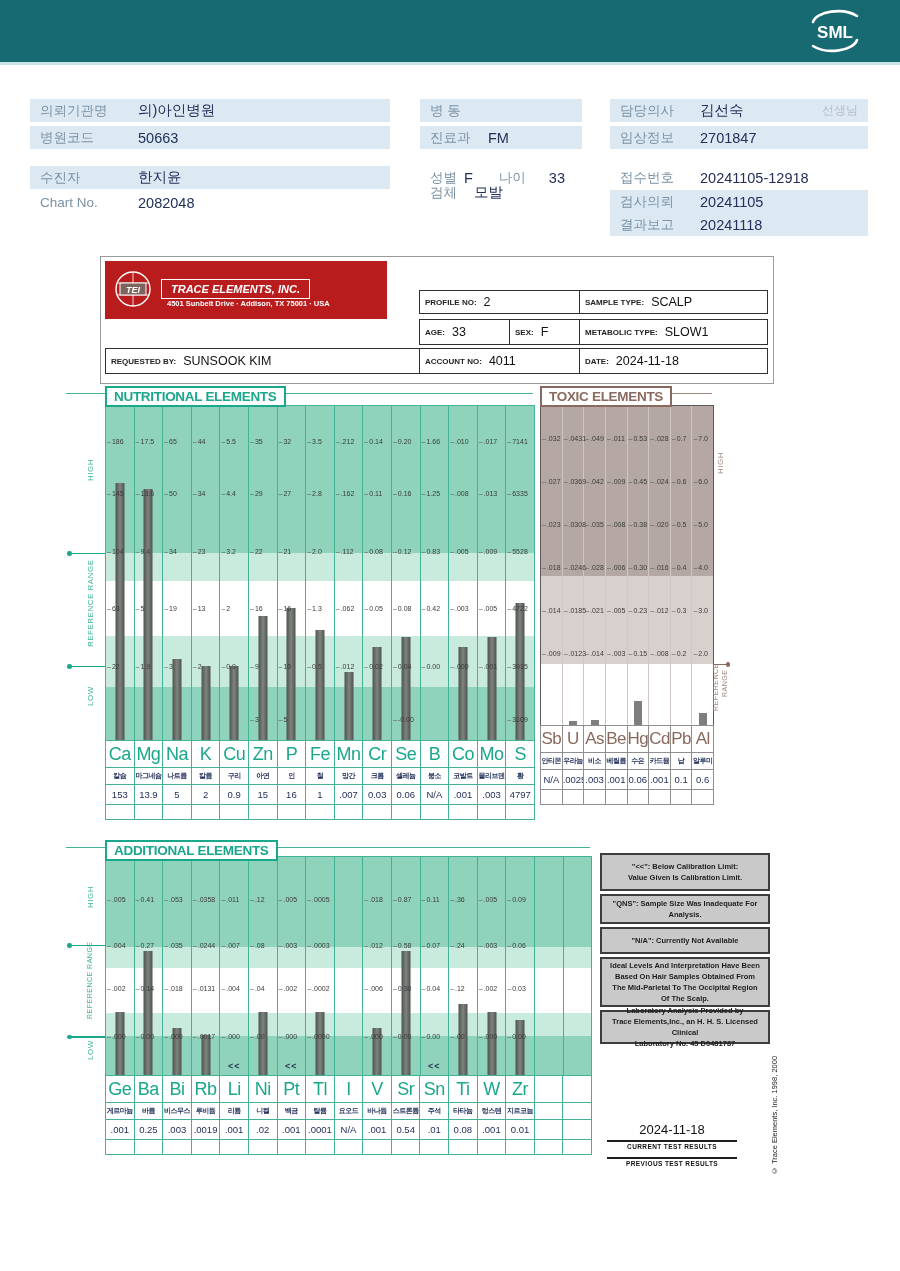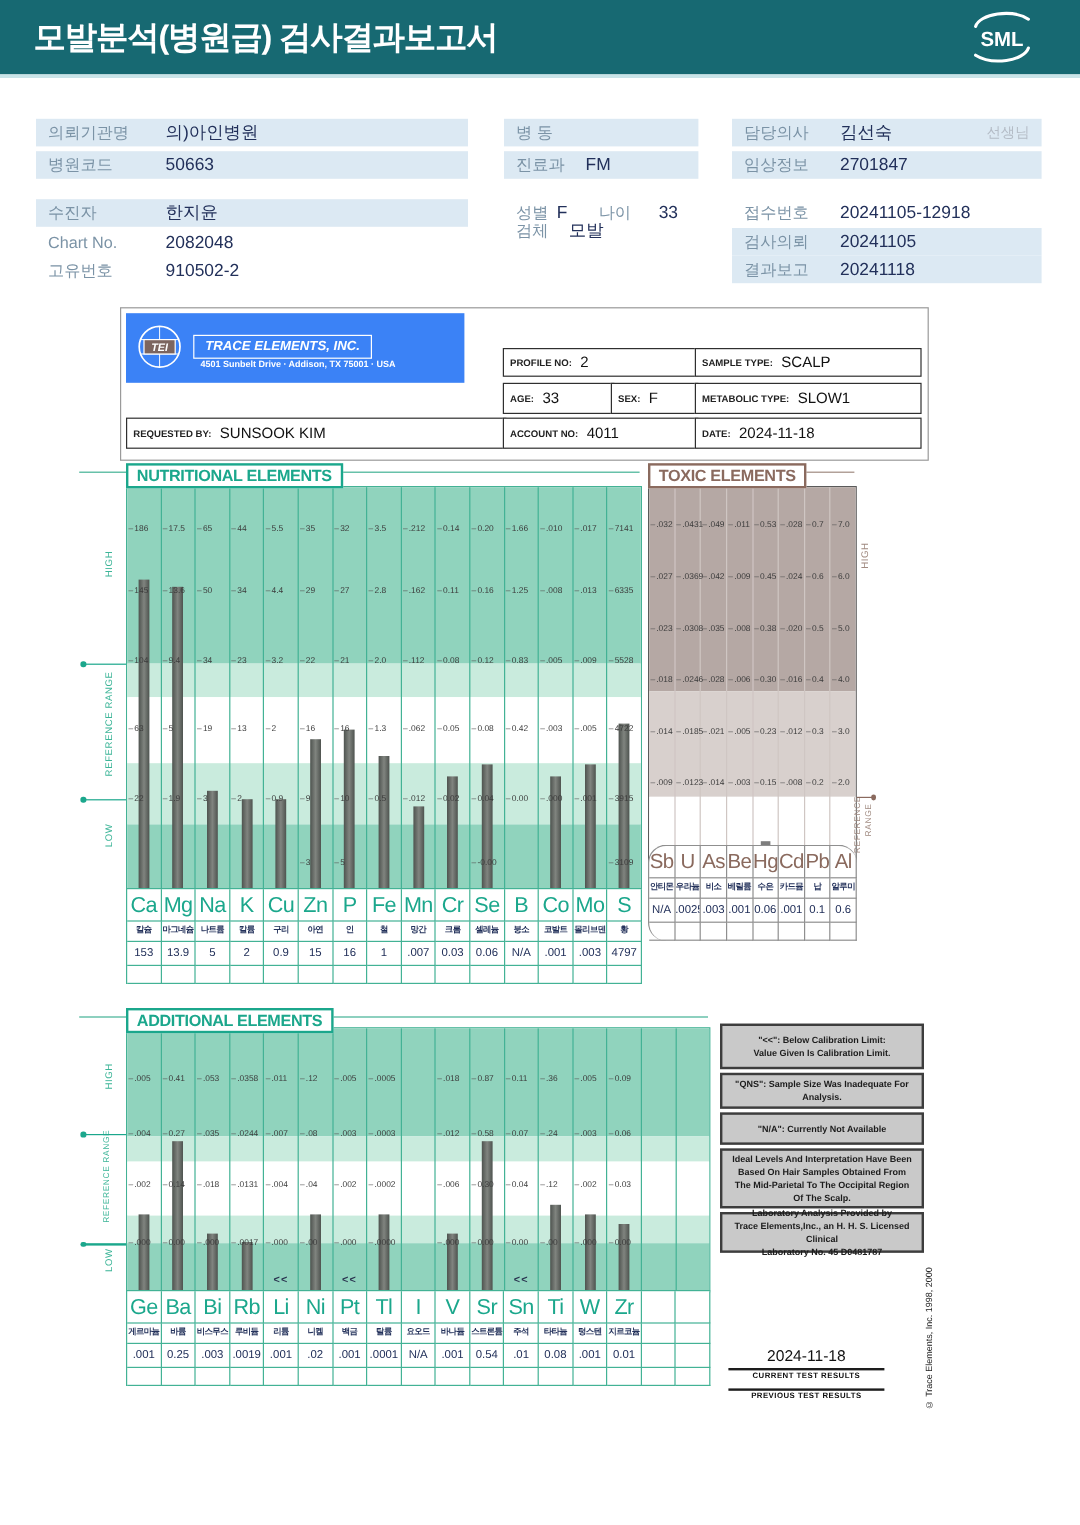--- a/index.html
+++ b/index.html
@@ -25,21 +25,21 @@
   .c3{left:610px;width:258px;} .c3 .lbl{width:80px;}
   .f-org{top:99px;} .f-hosp{top:126px;} .f-pat{top:166px;} .f-chart{top:191px;} .f-uid{top:214px;}
   .f-ward{top:99px;} .f-dept{top:126px;} .f-sexage{top:166px;} .f-spec{top:181px;}
   .f-doc{top:99px;} .f-clin{top:126px;} .f-rcpt{top:166px;} .f-req{top:190px;} .f-rep{top:213px;}
   .f-sexage .lbl{width:34px;padding-left:10px;} .f-sexage .lbl2{width:36px;padding-left:26px;color:var(--lblue);}
   
   .lab{position:absolute;left:100px;top:256px;width:672px;height:126px;border:1px solid #9a9a9a;background:#fff;}
   .lab .box{position:absolute;border:1.5px solid #2f2f2f;background:#fff;display:flex;align-items:center;}
   .lab .box .blbl{font-size:8px;font-weight:bold;color:#222;padding-left:5px;white-space:nowrap;}
   .lab .box .bval{font-size:12.5px;color:#111;padding-left:7px;white-space:nowrap;}
-  .tei{position:absolute;left:4px;top:4px;width:282px;height:58px;background:#3b82f6;}
+  .tei{position:absolute;left:4px;top:4px;width:282px;height:58px;background:#b91c1c;}
   .tei .row{position:absolute;left:8px;top:8px;display:flex;align-items:center;}
   .tei .name{border:1px solid #fff;color:#fff;font-size:11px;font-style:italic;font-weight:bold;
              padding:3px 9px;margin-left:8px;white-space:nowrap;}
   .tei .addr{position:absolute;left:62px;top:38px;color:#fff;font-size:7.5px;font-weight:bold;white-space:nowrap;}
   .b-labno{left:318px;top:6px;width:347px;height:22px;}
   .b-profile{left:318px;top:33px;width:161px;height:22px;}
   .b-sample{left:478px;top:33px;width:187px;height:22px;}
   .b-patient{left:4px;top:62px;width:315px;height:24px;}
   .b-age{left:318px;top:62px;width:91px;height:24px;}
   .b-sex{left:408px;top:62px;width:71px;height:24px;}
@@ -94,21 +94,21 @@
   .etable{border-top:1px solid var(--tb);border-left:1px solid var(--tb);}
   .etable .cell{border-right:1px solid var(--tb);border-bottom:1px solid var(--tb);
                 text-align:center;overflow:hidden;}
   .t-teal .cell.sym{color:var(--accent_teal);} .t-brown .cell.sym{color:var(--accent_brown);}
   .cell.sym{height:26px;line-height:26px;font-size:18px;letter-spacing:-0.5px;}
   .t-brown .cell.sym{font-size:17px;}
   .cell.kor{height:16px;line-height:16px;font-size:7px;font-weight:bold;color:var(--navy);letter-spacing:-0.5px;}
   .cell.val{height:19px;line-height:19px;font-size:9.5px;color:var(--navy);}
   .cell.emp{height:14px;}
   #nutr-table{left:105px;top:740px;width:429px;}
-  #tox-table{left:540px;top:704px;width:173px;border-radius:15px;}
+  #tox-table{left:540px;top:725px;width:173px;}
   #add-table{left:105px;top:1075px;width:486px;}
   
   .note{position:absolute;left:600px;width:170px;background:#c9c9c9;border:2px solid #3d3d3d;
         box-sizing:border-box;display:flex;align-items:center;justify-content:center;text-align:center;
         font-size:7.5px;font-weight:bold;color:#1c1c1c;padding:2px 6px;white-space:pre-line;line-height:1.5;}
   .n1{top:853px;height:38px;} .n2{top:894px;height:30px;} .n3{top:927px;height:27px;}
   .n4{top:957px;height:50px;} .n5{top:1010px;height:34px;}
   
   .f-date{position:absolute;left:607px;top:1122px;width:130px;text-align:center;font-size:13px;color:#111;}
   .f-line{position:absolute;left:607px;width:130px;height:2px;background:#1d1d1d;}
@@ -118,21 +118,20 @@
   .fc1{top:1143px;} .fc2{top:1160px;}
   .copyright{position:absolute;left:770px;top:1055px;height:120px;writing-mode:vertical-rl;
              transform:rotate(180deg);font-size:7.5px;color:#222;}
 </style>
 </head>
 <body>
 
 <div class="page">
 
   <div class="header">
-    <div class="title">모발분석(병원급) 검사결과보고서</div>
     <svg class="sml-logo" width="58" height="48" viewBox="0 0 58 48">
       <path d="M7 15 A25 13 0 0 1 51 9" stroke="#fff" stroke-width="2.6" fill="none" stroke-linecap="round"></path>
       <path d="M51 33 A25 13 0 0 1 7 39" stroke="#fff" stroke-width="2.6" fill="none" stroke-linecap="round"></path>
       <text x="29" y="31" text-anchor="middle" font-size="17" font-weight="bold" fill="#fff" font-family="Liberation Sans, sans-serif">SML</text>
     </svg>
   </div>
   <div class="header-line"></div>
 
   <div class="field bg c1 f-org">
     <span class="lbl">의뢰기관명</span>
@@ -142,24 +141,20 @@
     <span class="lbl">병원코드</span>
     <span class="val">50663</span>
   </div>
   <div class="field bg c1 f-pat">
     <span class="lbl">수진자</span>
     <span class="val">한지윤</span>
   </div>
   <div class="field c1 f-chart">
     <span class="lbl">Chart No.</span>
     <span class="val">2082048</span>
-  </div>
-  <div class="field c1 f-uid">
-    <span class="lbl">고유번호</span>
-    <span class="val">910502-2</span>
   </div>
 
   <div class="field bg c2 f-ward">
     <span class="lbl">병  동</span>
     <span class="val"></span>
   </div>
   <div class="field bg c2 f-dept">
     <span class="lbl">진료과</span>
     <span class="val">FM</span>
   </div>

